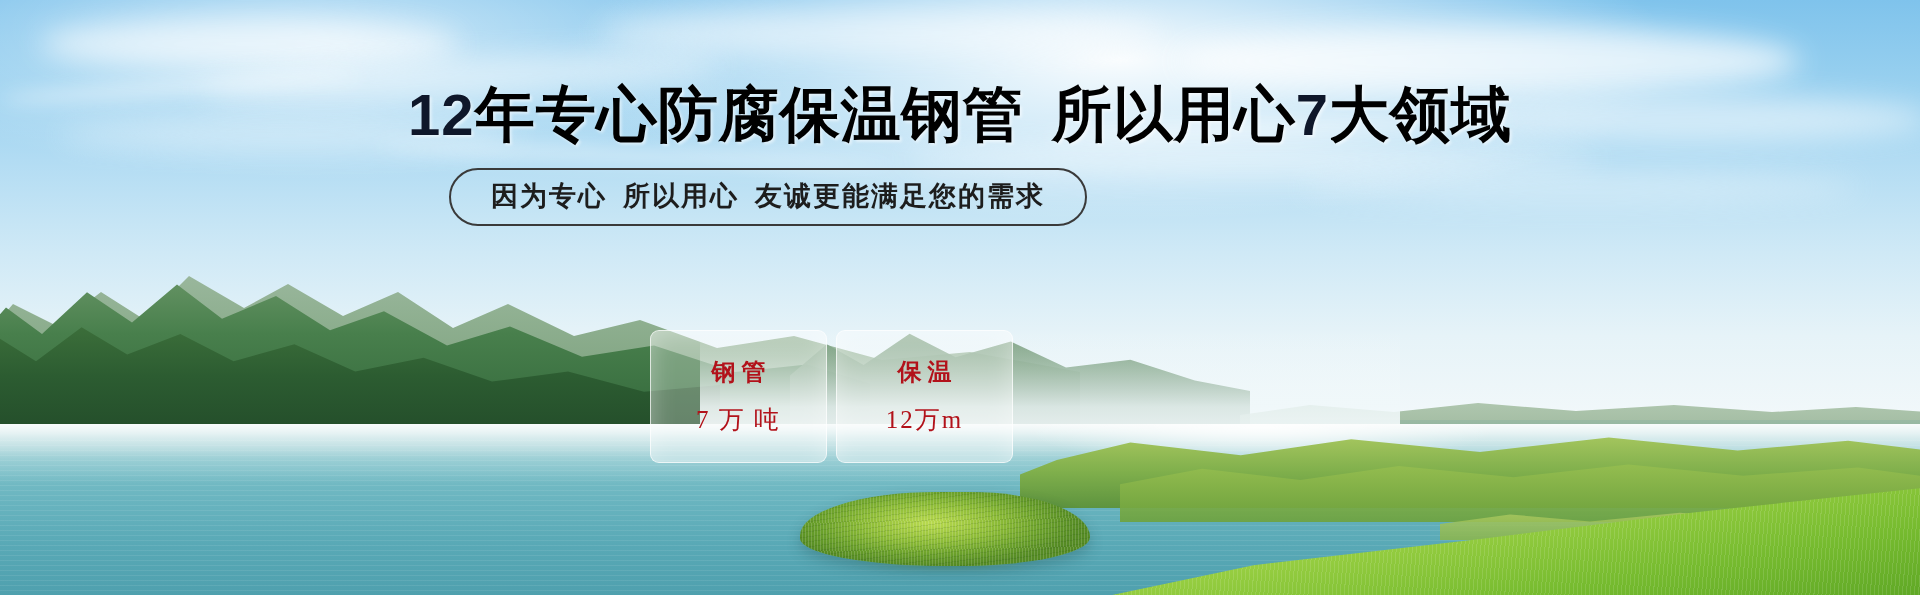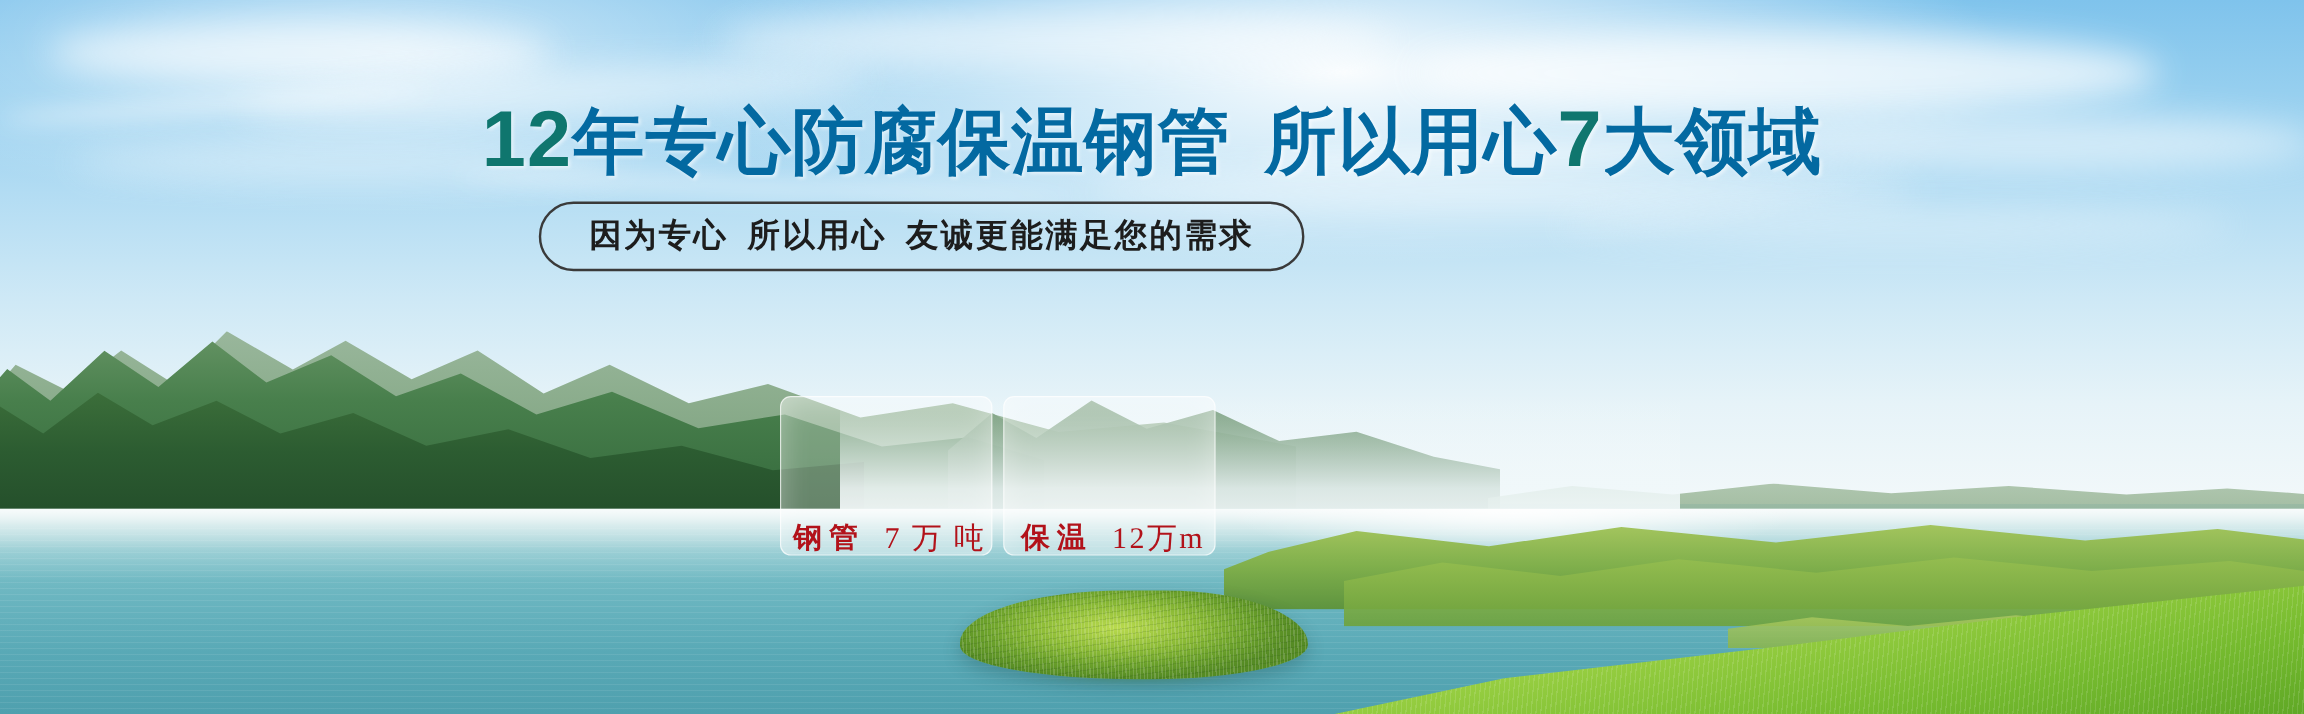--- a/index.html
+++ b/index.html
@@ -142,22 +142,22 @@
     position:absolute;left:0;top:80px;width:1920px;
     text-align:center;
     font-family:"Liberation Sans","DejaVu Sans",sans-serif;
     font-weight:bold;
     font-size:60px;
     line-height:70px;
     letter-spacing:1px;
     white-space:nowrap;
     text-shadow:2px 2px 3px rgba(255,255,255,.55);
   }
-  .hl-red{color:#0f766e;font-size:66px;}
-  .hl-dark{color:#0369a1;}
+  .hl-red{color:#0f172a;font-size:58px;}
+  .hl-dark{color:#000000;}
   .hl-gap{display:inline-block;width:28px;}
 
   
   .pill-wrap{position:absolute;left:0;top:168px;width:1536px;text-align:center;}
   .pill{
     display:inline-block;
     border:2px solid #3a3a3a;
     border-radius:40px;
     padding:9px 40px 11px;
     color:#1d1d1d;
@@ -174,22 +174,22 @@
   .cards{
     position:absolute;left:650px;top:330px;
     display:flex;gap:9px;
   }
   .card{
     width:175px;height:131px;
     border:1px solid rgba(255,255,255,.75);
     border-radius:9px;
     background:rgba(255,255,255,.30);
     box-shadow:inset 0 0 24px rgba(255,255,255,.35);
-    display:flex;flex-direction:row;
-    align-items:flex-end;justify-content:center;
+    display:flex;flex-direction:column;
+    align-items:center;justify-content:center;
     gap:16px;
   }
   .card-title{
     color:#b2121a;
     font-size:24px;line-height:26px;
     font-weight:bold;
     letter-spacing:6px;
     text-indent:6px;
     font-family:"Liberation Serif","DejaVu Serif",serif;
   }

